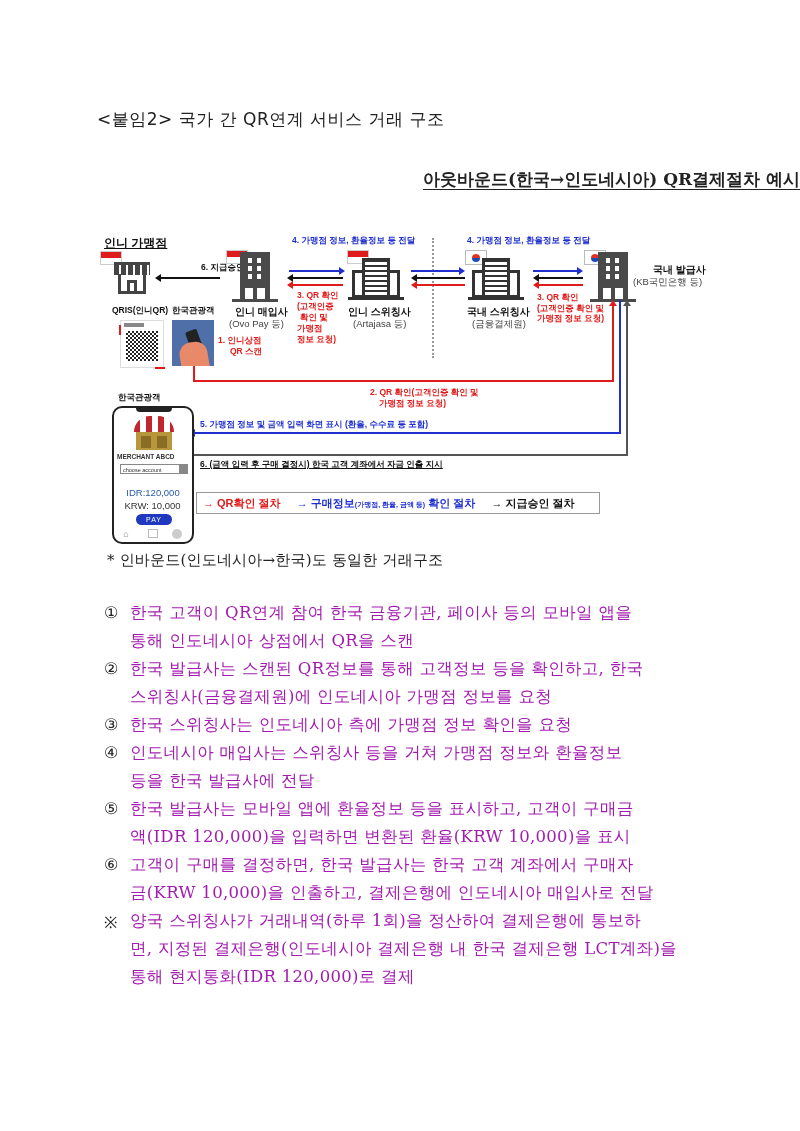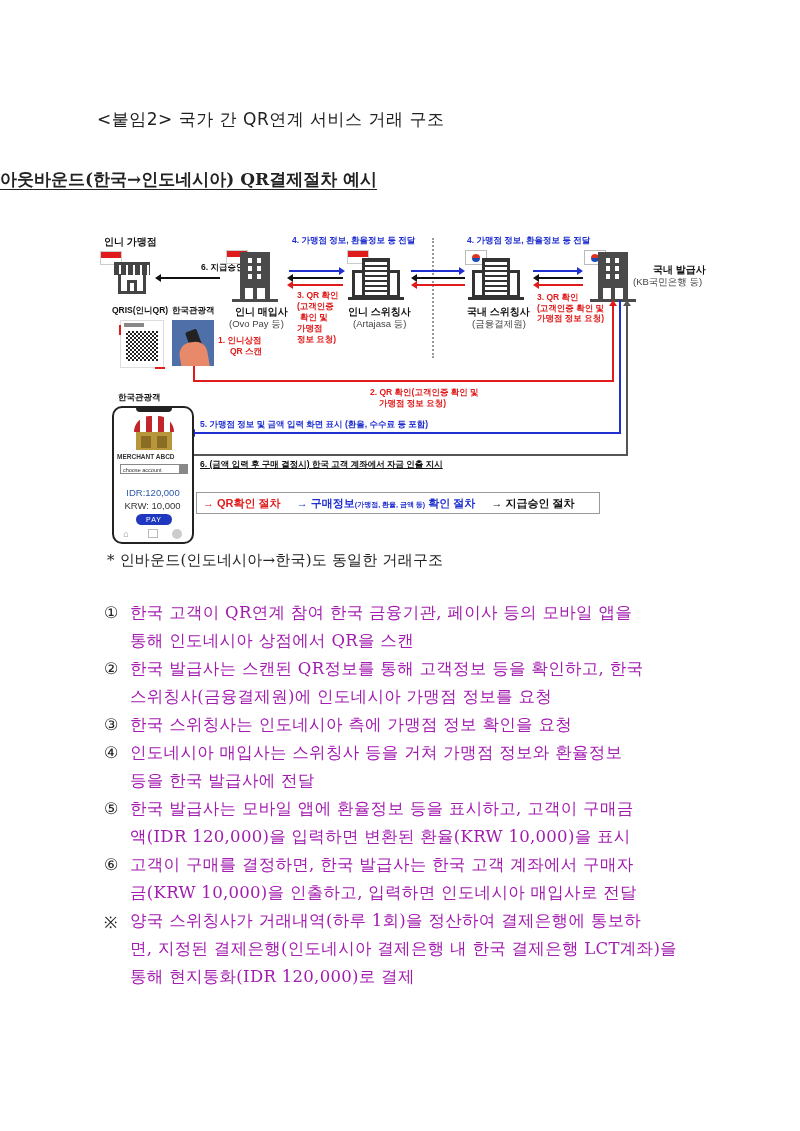--- a/index.html
+++ b/index.html
@@ -1,19 +1,19 @@
 <!DOCTYPE html>
 <html><head>
 <meta charset="utf-8">
 <style>
   html, body { margin:0; padding:0; background:#ffffff; }
   body { width:800px; height:1131px; position:relative; overflow:hidden; font-family:"DejaVu Sans", sans-serif; color:#222; }
   .abs { position:absolute; }
   .attach-title { left:97px; top:108px; font-size:17px; color:#222; letter-spacing:0.5px; font-family:"DejaVu Sans", sans-serif; }
-  .diagram-title { left:0; width:800px; top:168px; text-align:left; font-family:"DejaVu Serif", serif; font-size:17px; font-weight:bold; }
+  .diagram-title { left:0; width:800px; top:168px; text-align:right; font-family:"DejaVu Serif", serif; font-size:17px; font-weight:bold; }
   .diagram-title span { text-decoration:underline; text-underline-offset:4px; }
   .lbl { font-family:"Liberation Sans", sans-serif; font-weight:bold; white-space:nowrap; }
   .sm { font-size:8.5px; }
   .blue { color:#1f2fd0; }
   .red { color:#e01b1b; }
   .blk { color:#111; }
   .gray { color:#444; font-weight:normal; }
   .line { position:absolute; height:2px; }
   .vline { position:absolute; width:2px; }
   .ah-r { position:absolute; width:0; height:0; border-top:4px solid transparent; border-bottom:4px solid transparent; }
@@ -46,21 +46,21 @@
   .tourist-img::after { content:""; position:absolute; left:8px; top:22px; width:28px; height:30px; background:#e8896a; border-radius:12px 12px 0 0; transform:rotate(-10deg); }
 </style>
 </head>
 <body>
 
 <div class="abs attach-title">&lt;붙임2&gt; 국가 간 QR연계 서비스 거래 구조</div>
 <div class="abs diagram-title"><span>아웃바운드(한국→인도네시아) QR결제절차 예시</span></div>
 
 <div>
 
-  <div class="abs lbl blk" style="left:104px;top:235px;font-size:10px;">인니 가맹점</div>
+  <div class="abs lbl blk" style="left:104px;top:235px;font-size:12px;text-decoration:underline;">인니 가맹점</div>
   <div class="flag-id" style="left:100px;top:251px;"></div>
   <div>
     <div class="abs" style="left:114px;top:262px;width:36px;height:10px;background:repeating-linear-gradient(90deg,#444 0 5px,#fff 5px 7px);border-top:3px solid #444;"></div>
     <div class="abs" style="left:118px;top:274px;width:28px;height:20px;border:3px solid #444;border-top:none;box-sizing:border-box;"></div>
     <div class="abs" style="left:127px;top:280px;width:10px;height:14px;border:3px solid #444;border-bottom:none;box-sizing:border-box;"></div>
   </div>
 
   <div class="abs lbl blk sm" style="left:171px;top:262px;padding-left:30px;">6. 지급승인 통지</div>
   <div class="line" style="left:160px;top:277px;width:60px;background:#111;"></div>
   <div class="ah-l" style="left:155px;top:274px;border-right:6px solid #111;"></div>
@@ -229,19 +229,19 @@
   <div class="num" style="top:743px;">④</div>
   <div class="para-line" style="top:742px;">인도네시아 매입사는 스위칭사 등을 거쳐 가맹점 정보와 환율정보</div>
   <div class="para-line" style="top:770px;">등을 한국 발급사에 전달</div>
 
   <div class="num" style="top:799px;">⑤</div>
   <div class="para-line" style="top:798px;">한국 발급사는 모바일 앱에 환율정보 등을 표시하고, 고객이 구매금</div>
   <div class="para-line" style="top:826px;">액(IDR 120,000)을 입력하면 변환된 환율(KRW 10,000)을 표시</div>
 
   <div class="num" style="top:855px;">⑥</div>
   <div class="para-line" style="top:854px;">고객이 구매를 결정하면, 한국 발급사는 한국 고객 계좌에서 구매자</div>
-  <div class="para-line" style="top:882px;">금(KRW 10,000)을 인출하고, 입력하면 인도네시아 매입사로 전달</div>
+  <div class="para-line" style="top:882px;">금(KRW 10,000)을 인출하고, 결제은행에 인도네시아 매입사로 전달</div>
 
   <div class="num" style="top:911px;">※</div>
   <div class="para-line" style="top:910px;">양국 스위칭사가 거래내역(하루 1회)을 정산하여 결제은행에 통보하</div>
   <div class="para-line" style="top:938px;">면, 지정된 결제은행(인도네시아 결제은행 내 한국 결제은행 LCT계좌)을</div>
   <div class="para-line" style="top:966px;">통해 현지통화(IDR 120,000)로 결제</div>
 </div>
 
 </body></html>

